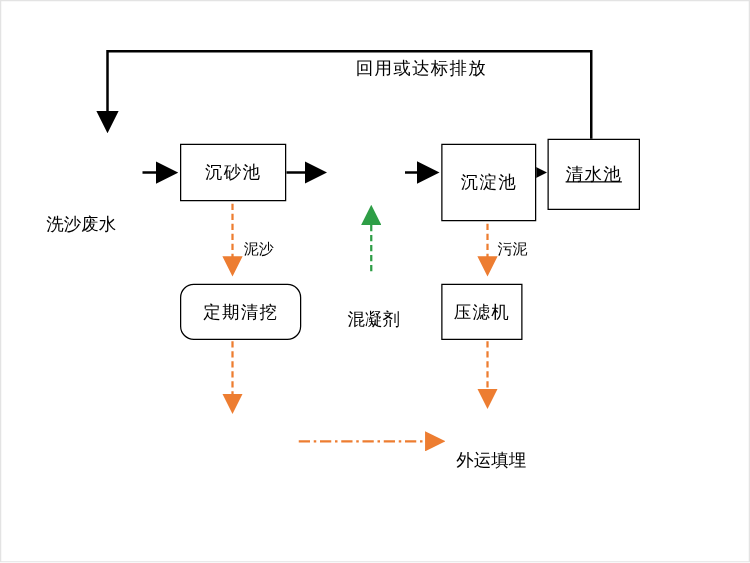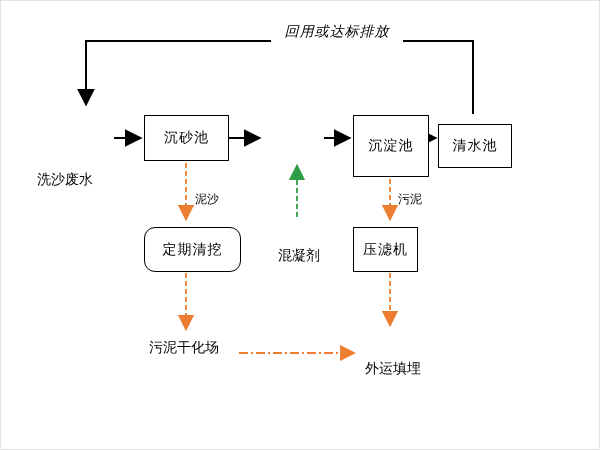--- a/index.html
+++ b/index.html
@@ -97,32 +97,31 @@
     <line x1="185" y1="272" x2="185" y2="327" stroke="#ED7D31" stroke-width="1.8" stroke-dasharray="5 3" marker-end="url(#arrow-orange)"></line>
     <line x1="389" y1="162" x2="389" y2="217" stroke="#ED7D31" stroke-width="1.8" stroke-dasharray="5 3" marker-end="url(#arrow-orange)"></line>
     <line x1="389" y1="272" x2="389" y2="323" stroke="#ED7D31" stroke-width="1.8" stroke-dasharray="5 3" marker-end="url(#arrow-orange)"></line>
     <line x1="238" y1="352" x2="352" y2="352" stroke="#ED7D31" stroke-width="1.8" stroke-dasharray="9 3 2 3" marker-end="url(#arrow-orange)"></line>
 
     <line x1="296" y1="216" x2="296" y2="166" stroke="#2E9E46" stroke-width="1.8" stroke-dasharray="5 3" marker-end="url(#arrow-green)"></line>
   </svg>
 
   <div class="pbox" style="left:143px; top:114px; width:85px; height:46px;">沉砂池</div>
   <div class="pbox" style="left:352px; top:114px; width:76px; height:62px;">沉淀池</div>
-  <div class="pbox" style="left:437px; top:123px; width:74px; height:44px;">清水池</div>
+  <div class="pbox" style="left:437px; top:110px; width:74px; height:57px;text-decoration:underline;">清水池</div>
   <div class="pbox" style="left:143px; top:226px; width:97px; height:45px;border-radius:11px;">定期清挖</div>
   <div class="pbox" style="left:352px; top:226px; width:65px; height:45px;">压滤机</div>
 
-  <div class="feedback-label" style="left:270px; top:19px; width:124px;font-style:italic;">回用或达标排放</div>
+  <div class="feedback-label" style="left:270px; top:42px; width:124px;">回用或达标排放</div>
 
   <div class="lbl" style="left:36px; top:138px;margin-top:32px;">洗沙废水</div>
 
   <div class="lbl small orange" style="left:194px; top:190px;">泥沙</div>
 
   <div class="lbl small orange" style="left:397px; top:190px;">污泥</div>
 
   <div class="lbl" style="left:277px; top:246px;">混凝剂</div>
 
-  <div class="lbl" style="left:148px; top:338px;">污泥干化场</div>
 
   <div class="lbl" style="left:364px; top:359px;">外运填埋</div>
 
 
 </div>
 
 </body></html>

